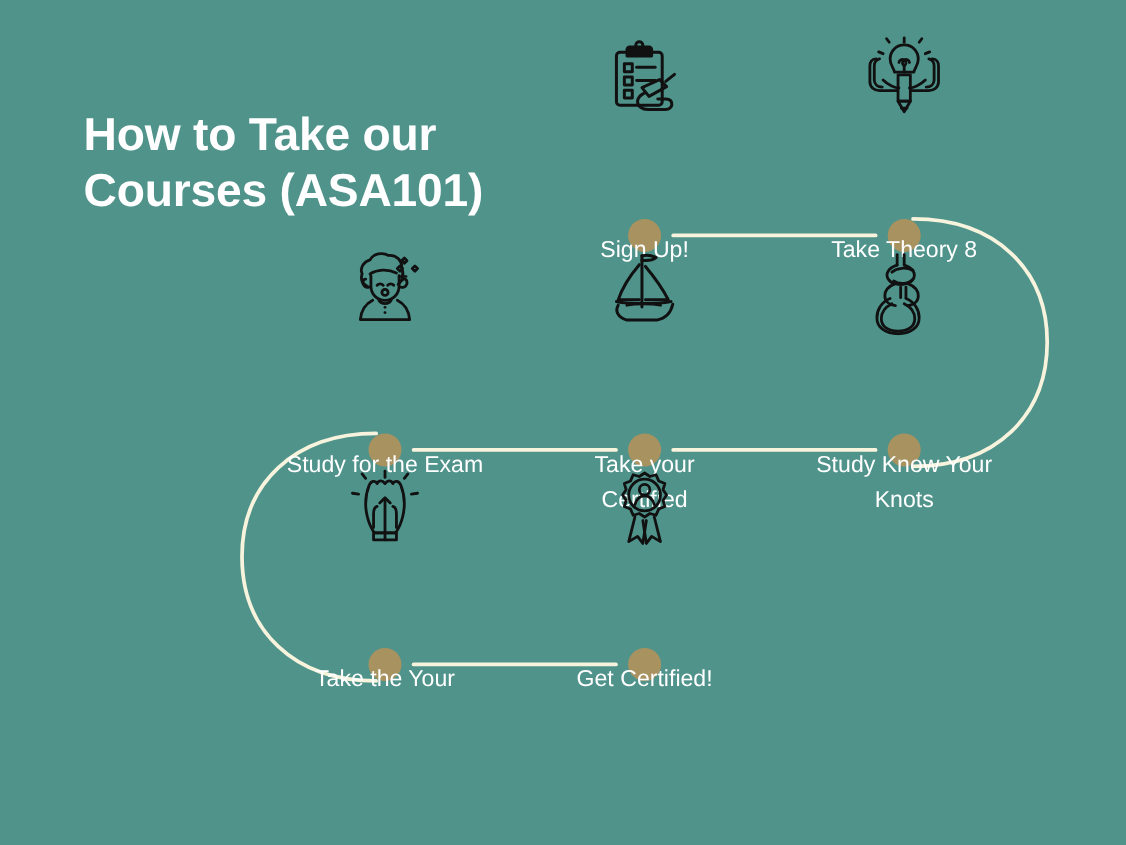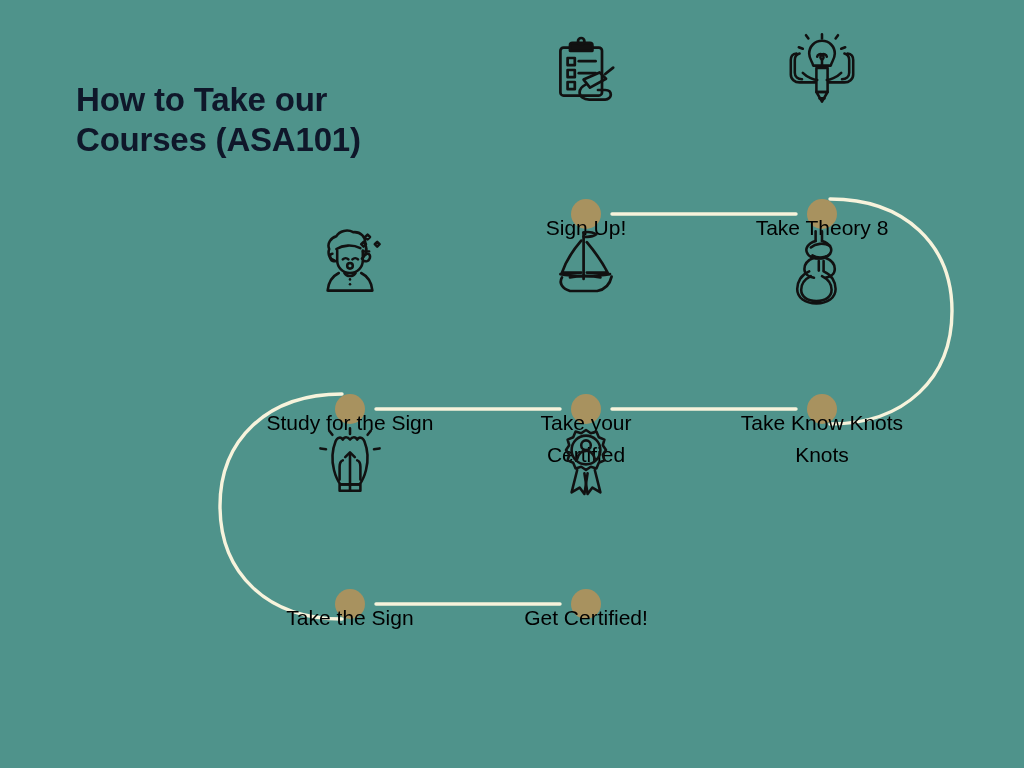--- a/index.html
+++ b/index.html
@@ -16,26 +16,26 @@
   }
   #canvas {
     position: relative;
     width: 1024px;
     height: 768px;
     background: #4f938b;
   }
   #title {
     position: absolute;
     left: 76px;
-    top: 80px;
+    top: 96px;
     width: 420px;
-    font-size: 33px;
+    font-size: 42px;
     font-weight: bold;
     line-height: 1.22;
-    color: #0f172a;
+    color: #ffffff;
     letter-spacing: -0.2px;
     white-space: pre-line;
   }
   #flow-svg {
     position: absolute;
     left: 0;
     top: 0;
     width: 1024px;
     height: 768px;
   }
@@ -57,21 +57,21 @@
     width: 80px;
     height: 80px;
   }
   .node .node-label {
     position: absolute;
     left: 0;
     width: 220px;
     top: 98px;
     font-size: 21px;
     line-height: 1.5;
-    color: #000000;
+    color: #ffffff;
     white-space: pre-line;
   }
   .dot {
     position: absolute;
     width: 30px;
     height: 30px;
     margin-left: -15px;
     margin-top: -15px;
     border-radius: 50%;
     background: #a8925f;
@@ -153,21 +153,21 @@
         <path d="M36 28 c6 -5 16 -6 24 -2"></path>
         <path d="M38 38 c6 4 16 4 22 -2"></path>
         <path d="M40 41 c-8 3 -12 8 -12 14 c0 6 5 10 12 11"></path>
         <path d="M54 41 c8 3 12 8 12 14 c0 6 -5 10 -12 11"></path>
         <path d="M46 45 v12"></path>
         <path d="M52 45 v12"></path>
         <path d="M34 58 c-10 4 -15 13 -15 22 c0 11 10 18 24 18 c14 0 24 -7 24 -18 c0 -9 -5 -18 -15 -22"></path>
         <path d="M36 64 c-8 4 -12 10 -12 17 c0 9 8 14 19 14 c11 0 19 -5 19 -14 c0 -7 -4 -13 -12 -17"></path>
       </svg>
     </div>
-    <div class="node-label">Take Know Knots
+    <div class="node-label">Study Know Your
 Knots</div>
   </div>
 
   <div class="dot" style="left:586px; top:409px;"></div>
   <div class="node" style="left:586px; top:309px;">
     <div class="icon-wrap" style="top:-86px;">
       <svg viewBox="0 0 100 100" fill="none" stroke="#111111" stroke-width="3.4" stroke-linecap="round" stroke-linejoin="round">
         <path d="M47 12 v58"></path>
         <path d="M47 12 c7 -2 12 0 16 2 c-4 3 -9 4 -16 3"></path>
         <path d="M44 22 c-12 14 -20 28 -24 40 h24"></path>
@@ -196,42 +196,42 @@
         <path d="M36 60 c-8 4 -13 11 -14 22 h56 c-1 -11 -6 -18 -14 -22"></path>
         <path d="M43 60 c3 5 11 5 14 0"></path>
         <circle cx="50" cy="68" r="1.6" fill="#111111" stroke="none"></circle>
         <circle cx="50" cy="74" r="1.6" fill="#111111" stroke="none"></circle>
         <path d="M64 24 l3 -3 l3 3 l-3 3 z"></path>
         <path d="M69 15 l3 -3 l3 3 l-3 3 z"></path>
         <path d="M81 24 l3 -3 l3 3 l-3 3 z"></path>
         <path d="M66 33 h8 m-4 -4 v8" stroke-width="3"></path>
       </svg>
     </div>
-    <div class="node-label">Study for the Sign</div>
+    <div class="node-label">Study for the Exam</div>
   </div>
 
   <div class="dot" style="left:350px; top:604px;"></div>
   <div class="node" style="left:350px; top:504px;">
     <div class="icon-wrap" style="top:-82px;">
       <svg viewBox="0 0 100 100" fill="none" stroke="#111111" stroke-width="3.2" stroke-linecap="round" stroke-linejoin="round">
         <path d="M50 22 c-3 -4 -7 -4 -9 0 c-2 -4 -7 -3 -9 2 c-4 10 -5 24 -2 36 c2 8 5 14 8 18 h24 c3 -4 6 -10 8 -18 c3 -12 2 -26 -2 -36 c-2 -5 -7 -6 -9 -2 c-2 -4 -6 -4 -9 0 z"></path>
         <path d="M41 48 c-3 1 -4 4 -4 8 v16"></path>
         <path d="M59 48 c3 1 4 4 4 8 v16"></path>
         <path d="M50 40 v36"></path>
         <path d="M44 44 l6 -6 l6 6"></path>
         <rect x="37" y="78" width="26" height="8"></rect>
         <line x1="50" y1="78" x2="50" y2="86"></line>
         <line x1="50" y1="8" x2="50" y2="15"></line>
         <line x1="28" y1="16" x2="24" y2="11"></line>
         <line x1="72" y1="16" x2="76" y2="11"></line>
         <line x1="20" y1="34" x2="13" y2="33"></line>
         <line x1="80" y1="34" x2="87" y2="33"></line>
       </svg>
     </div>
-    <div class="node-label">Take the Sign</div>
+    <div class="node-label">Take the Your</div>
   </div>
 
   <div class="dot" style="left:586px; top:604px;"></div>
   <div class="node" style="left:586px; top:504px;">
     <div class="icon-wrap" style="top:-82px;">
       <svg viewBox="0 0 100 100" fill="none" stroke="#111111" stroke-width="3.2" stroke-linecap="round" stroke-linejoin="round">
         <path d="M50 10 l6 4 l7 -2 l3 7 l7 3 l-2 7 l4 6 l-4 6 l2 7 l-7 3 l-3 7 l-7 -2 l-6 4 l-6 -4 l-7 2 l-3 -7 l-7 -3 l2 -7 l-4 -6 l4 -6 l-2 -7 l7 -3 l3 -7 l7 2 z"></path>
         <circle cx="50" cy="35" r="18"></circle>
         <circle cx="50" cy="29" r="6"></circle>
         <path d="M39 46 c2 -7 6 -10 11 -10 c5 0 9 3 11 10"></path>

